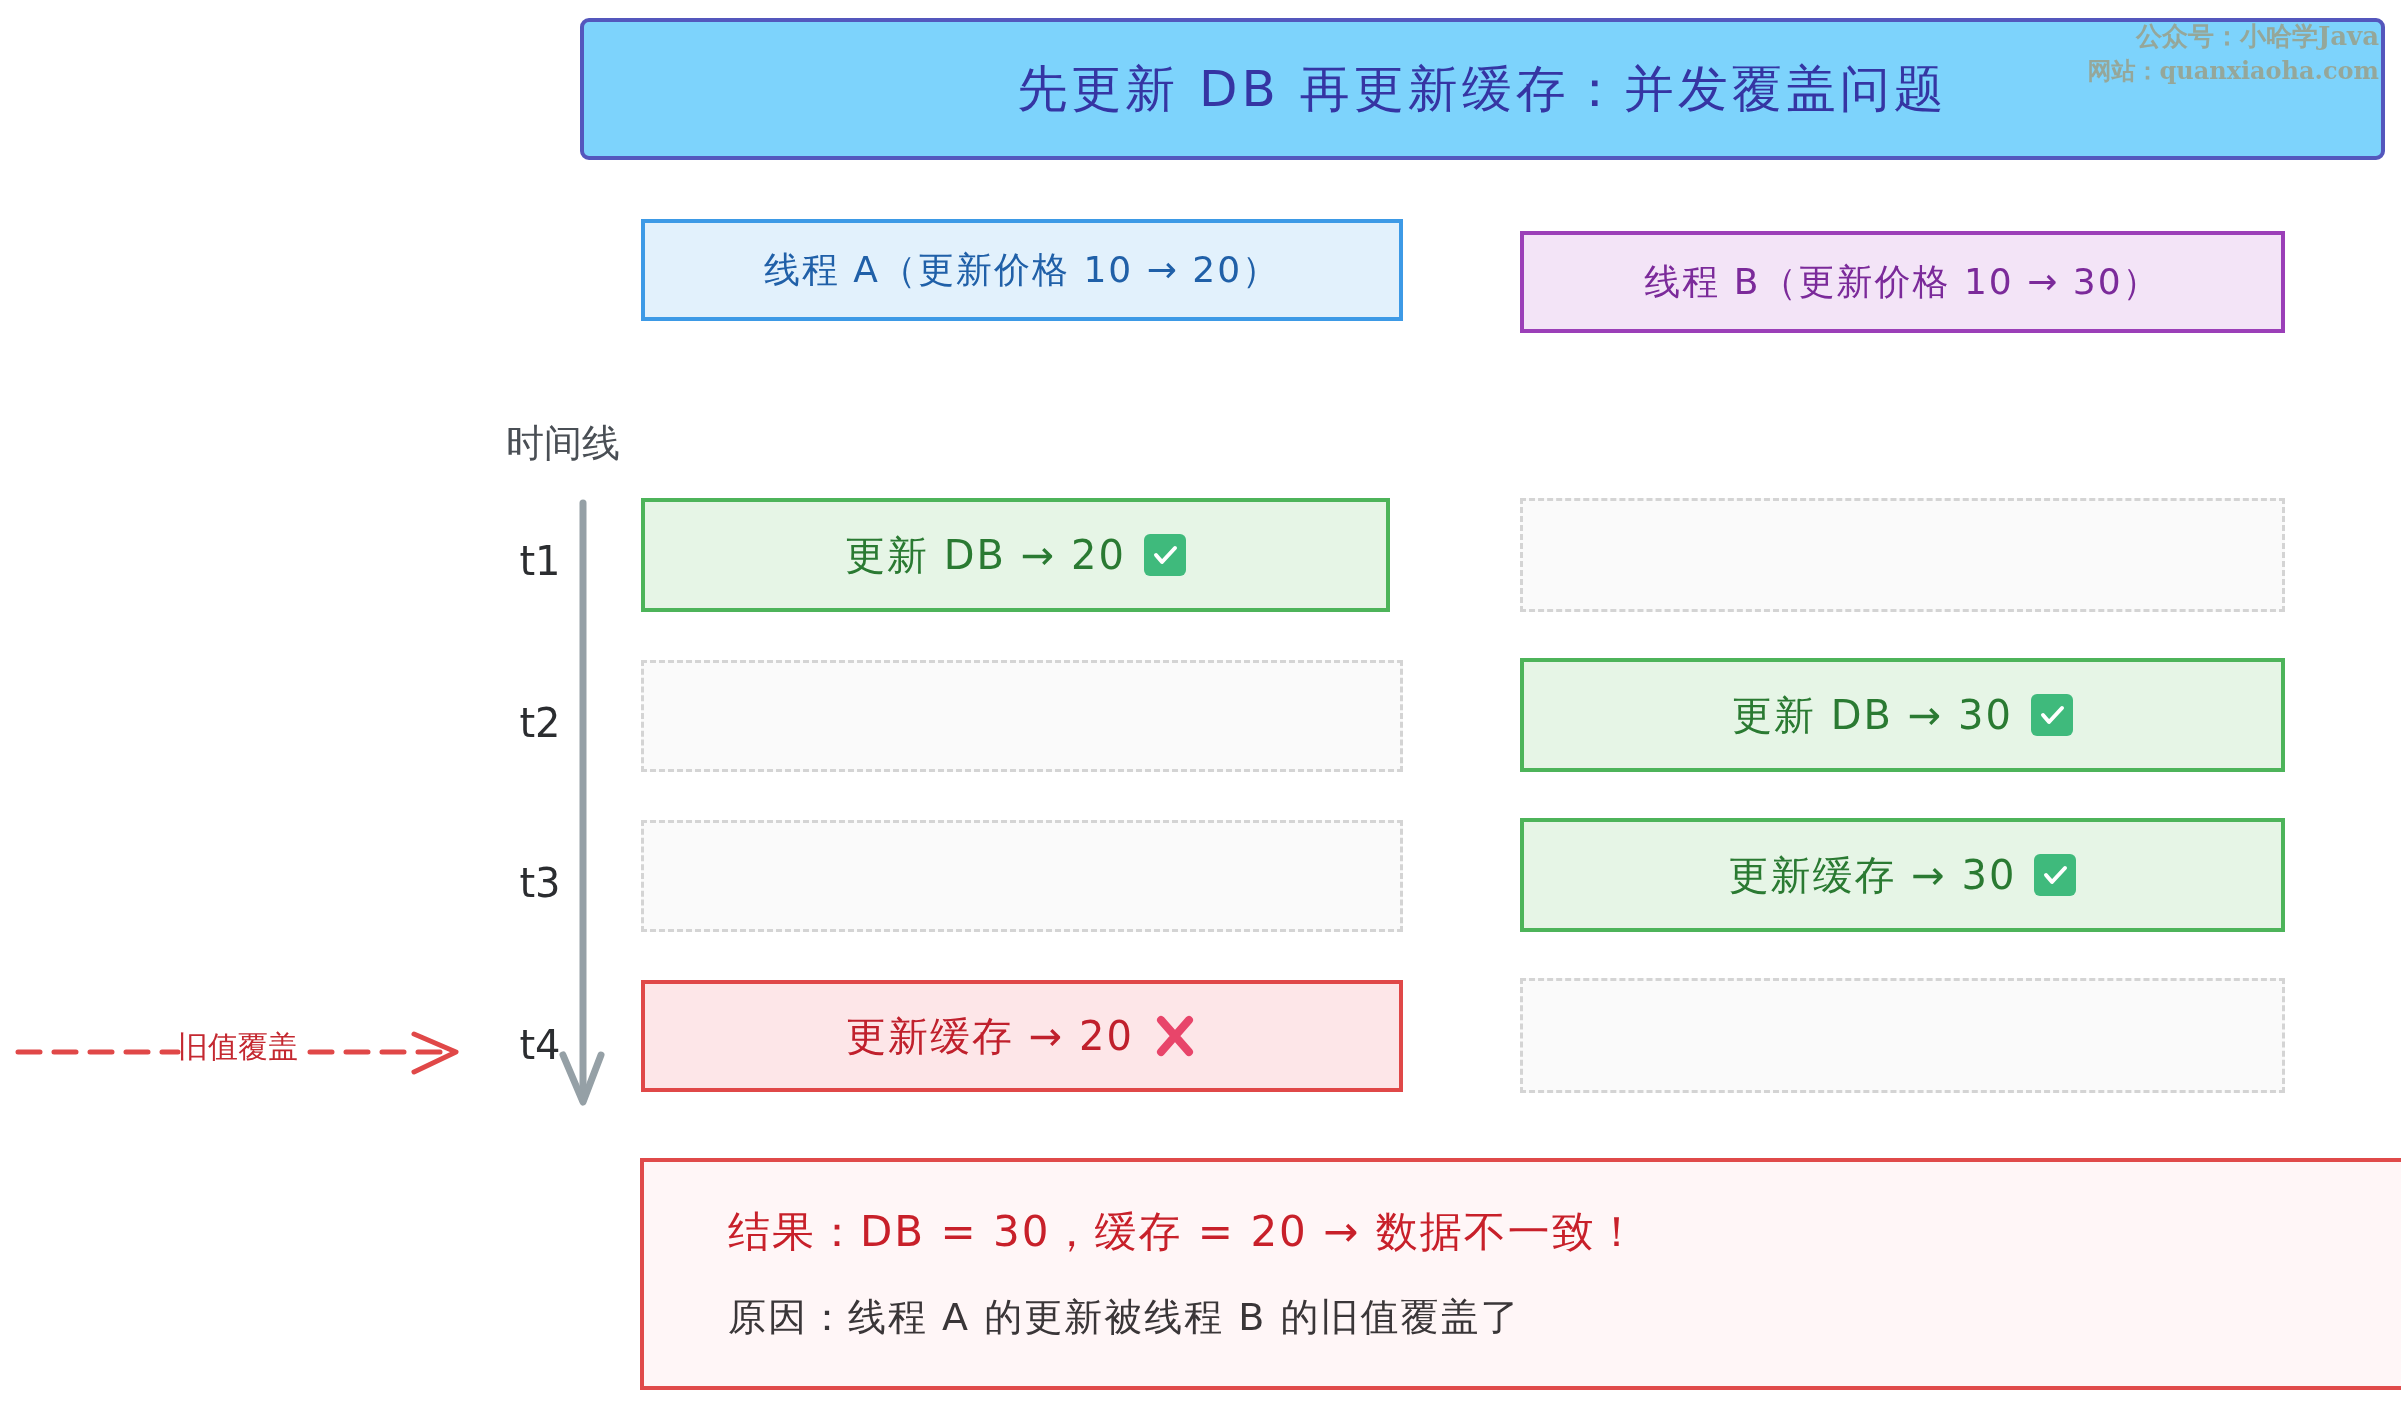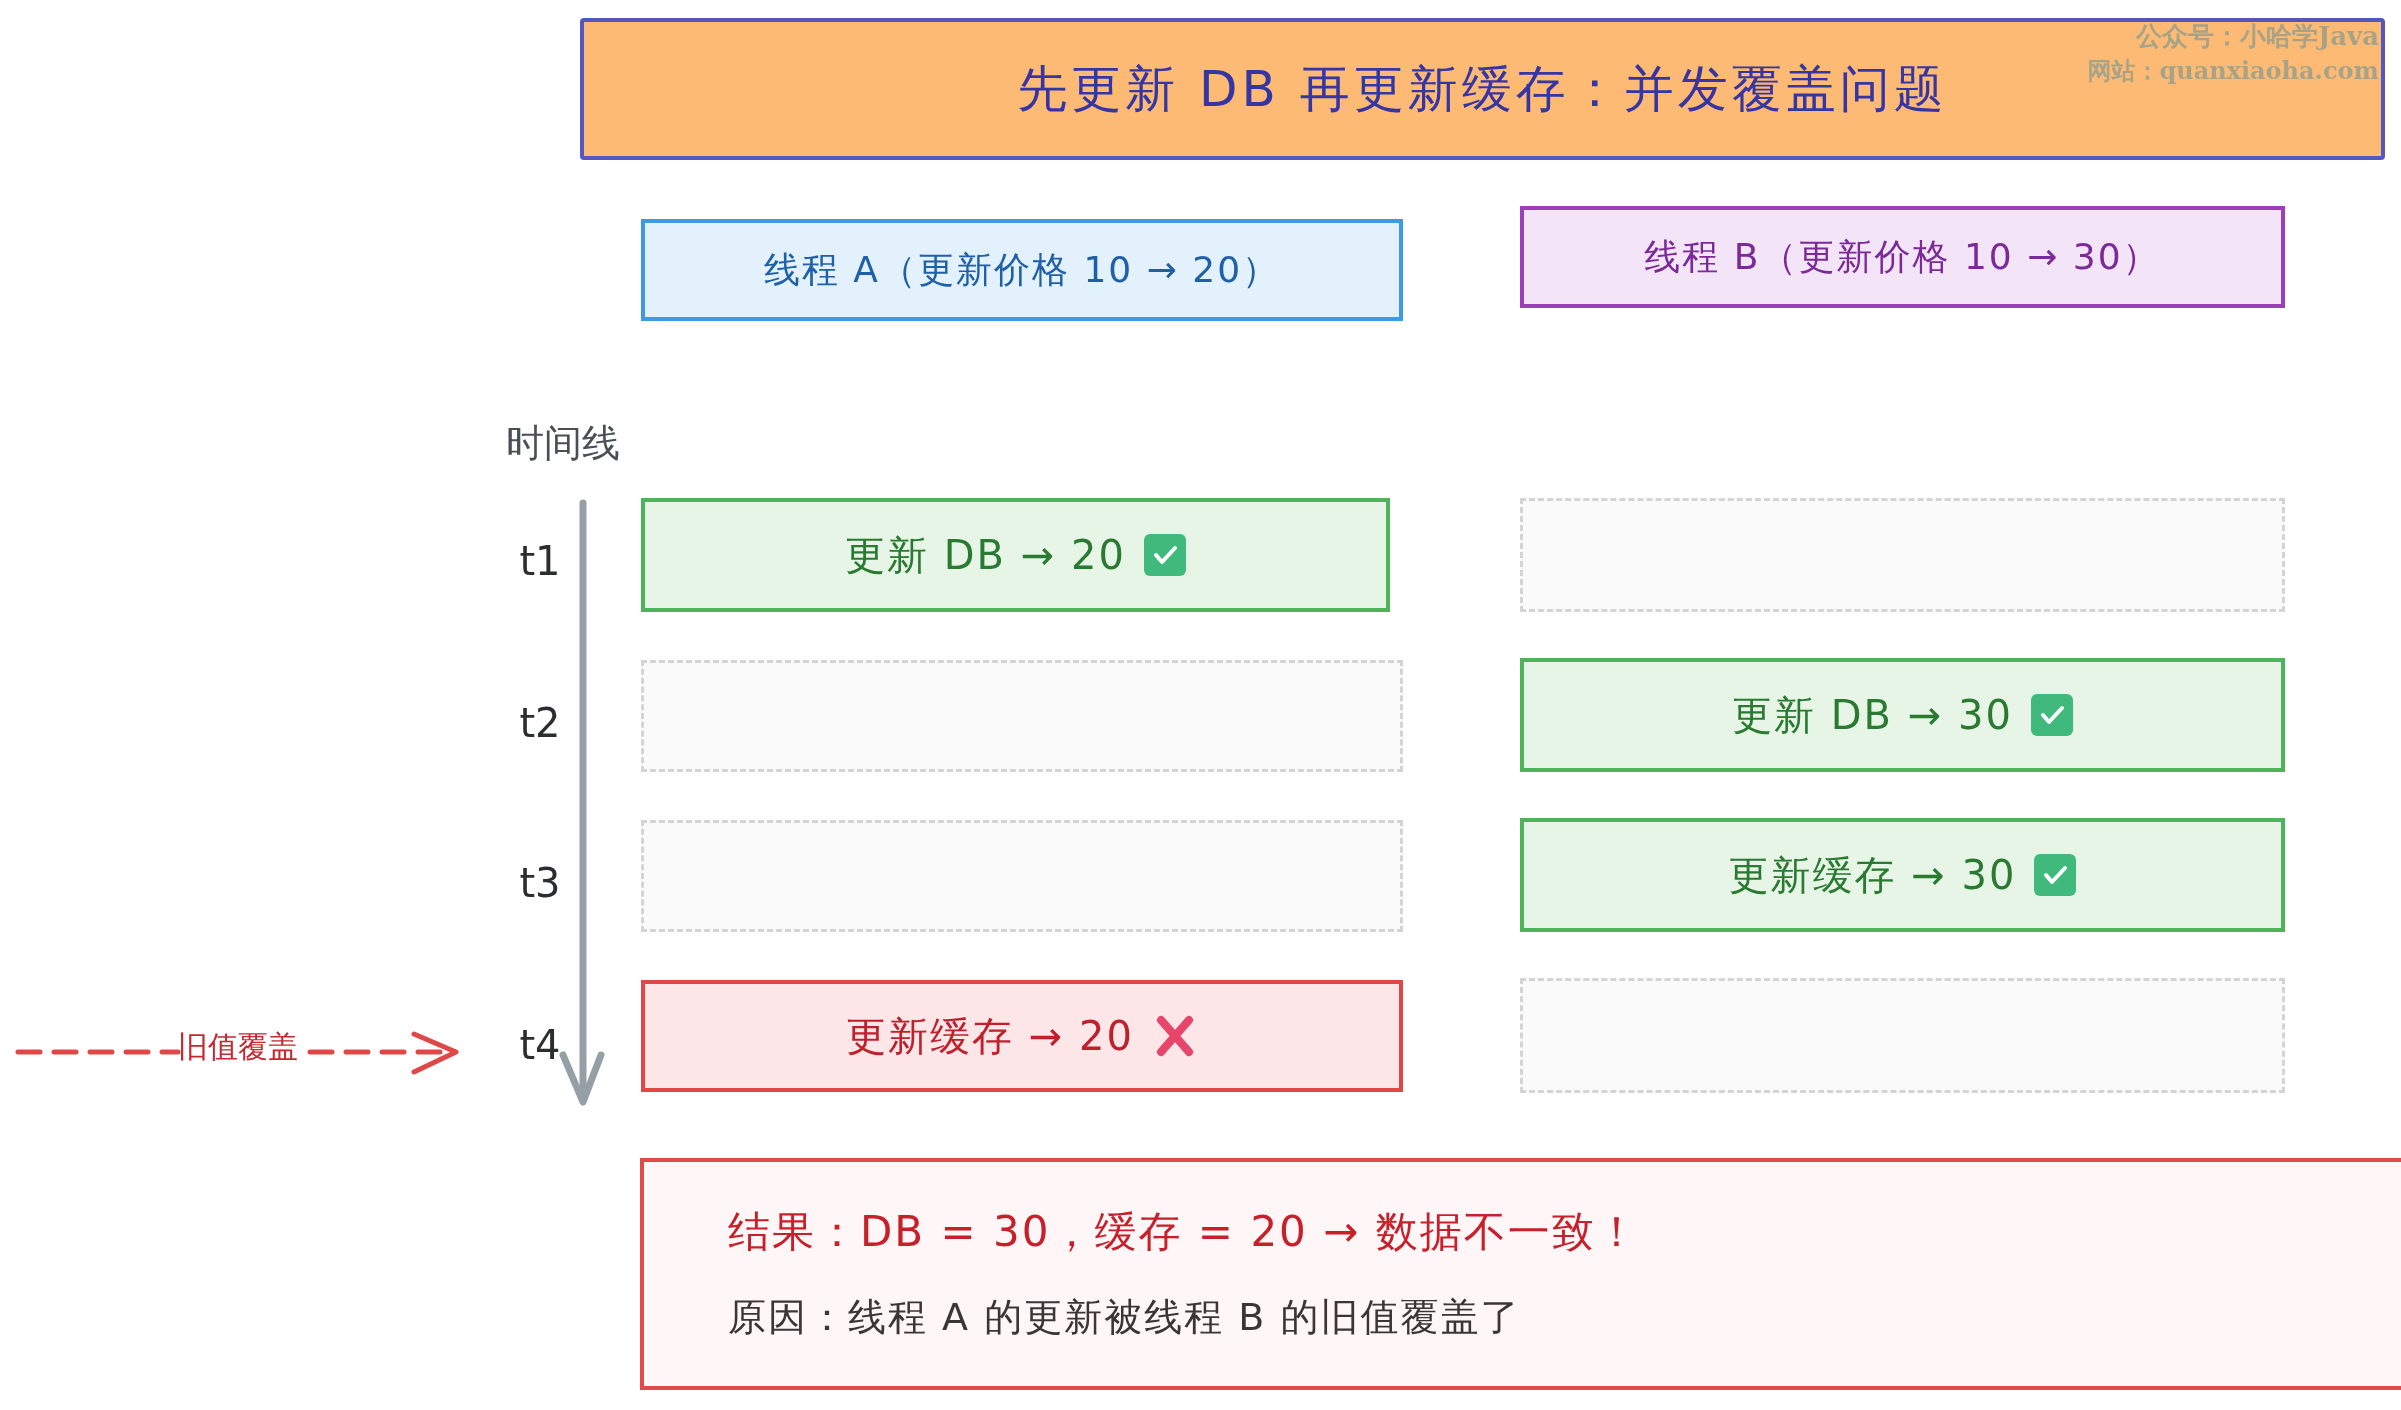--- a/index.html
+++ b/index.html
@@ -2,30 +2,30 @@
 <html><head>
 <meta charset="utf-8">
 <style>
   html, body { margin:0; padding:0; background:#ffffff; }
   body { width:2401px; height:1410px; position:relative; overflow:hidden;
          font-family:"DejaVu Sans","Liberation Sans",sans-serif; }
   .abs { position:absolute; box-sizing:border-box; }
   .center { display:flex; align-items:center; justify-content:center; }
 
   .title-box { left:580px; top:18px; width:1805px; height:142px;
-               background:#fdba74; border:4px solid #5457bd; border-radius:4px; }
+               background:#7dd3fc; border:4px solid #5457bd; border-radius:9px; }
   .title-text { color:#3535a3; font-size:50px; letter-spacing:4px; }
   .watermark { right:22px; top:18px; text-align:right; color:#9aa08a; opacity:0.85;
                font-family:"DejaVu Serif","Liberation Serif",serif; font-weight:bold; }
   .wm1 { font-size:26px; line-height:36px; }
   .wm2 { font-size:24px; line-height:34px; }
 
   .head-a { left:641px; top:219px; width:762px; height:102px; background:#e2f1fc;
             border:4px solid #3d9ae6; }
-  .head-b { left:1520px; top:206px; width:765px; height:102px; background:#f3e4f7;
+  .head-b { left:1520px; top:231px; width:765px; height:102px; background:#f3e4f7;
             border:4px solid #9b3fb8; }
   .head-a .lbl { color:#2060a8; font-size:36px; letter-spacing:2px; }
   .head-b .lbl { color:#7b2a9a; font-size:36px; letter-spacing:2px; }
 
   .timeline-label { left:506px; top:418px; color:#4a4f55; font-size:38px; }
   .tick { left:510px; width:60px; color:#2b2d30; font-size:40px; text-align:center; }
 
   .cell-green { background:#e6f5e6; border:4px solid #4db45a; }
   .cell-red { background:#fde6e8; border:4px solid #e04848; }
   .cell-empty { background:#fafafa; border:3px dashed #d4d4d4; }

